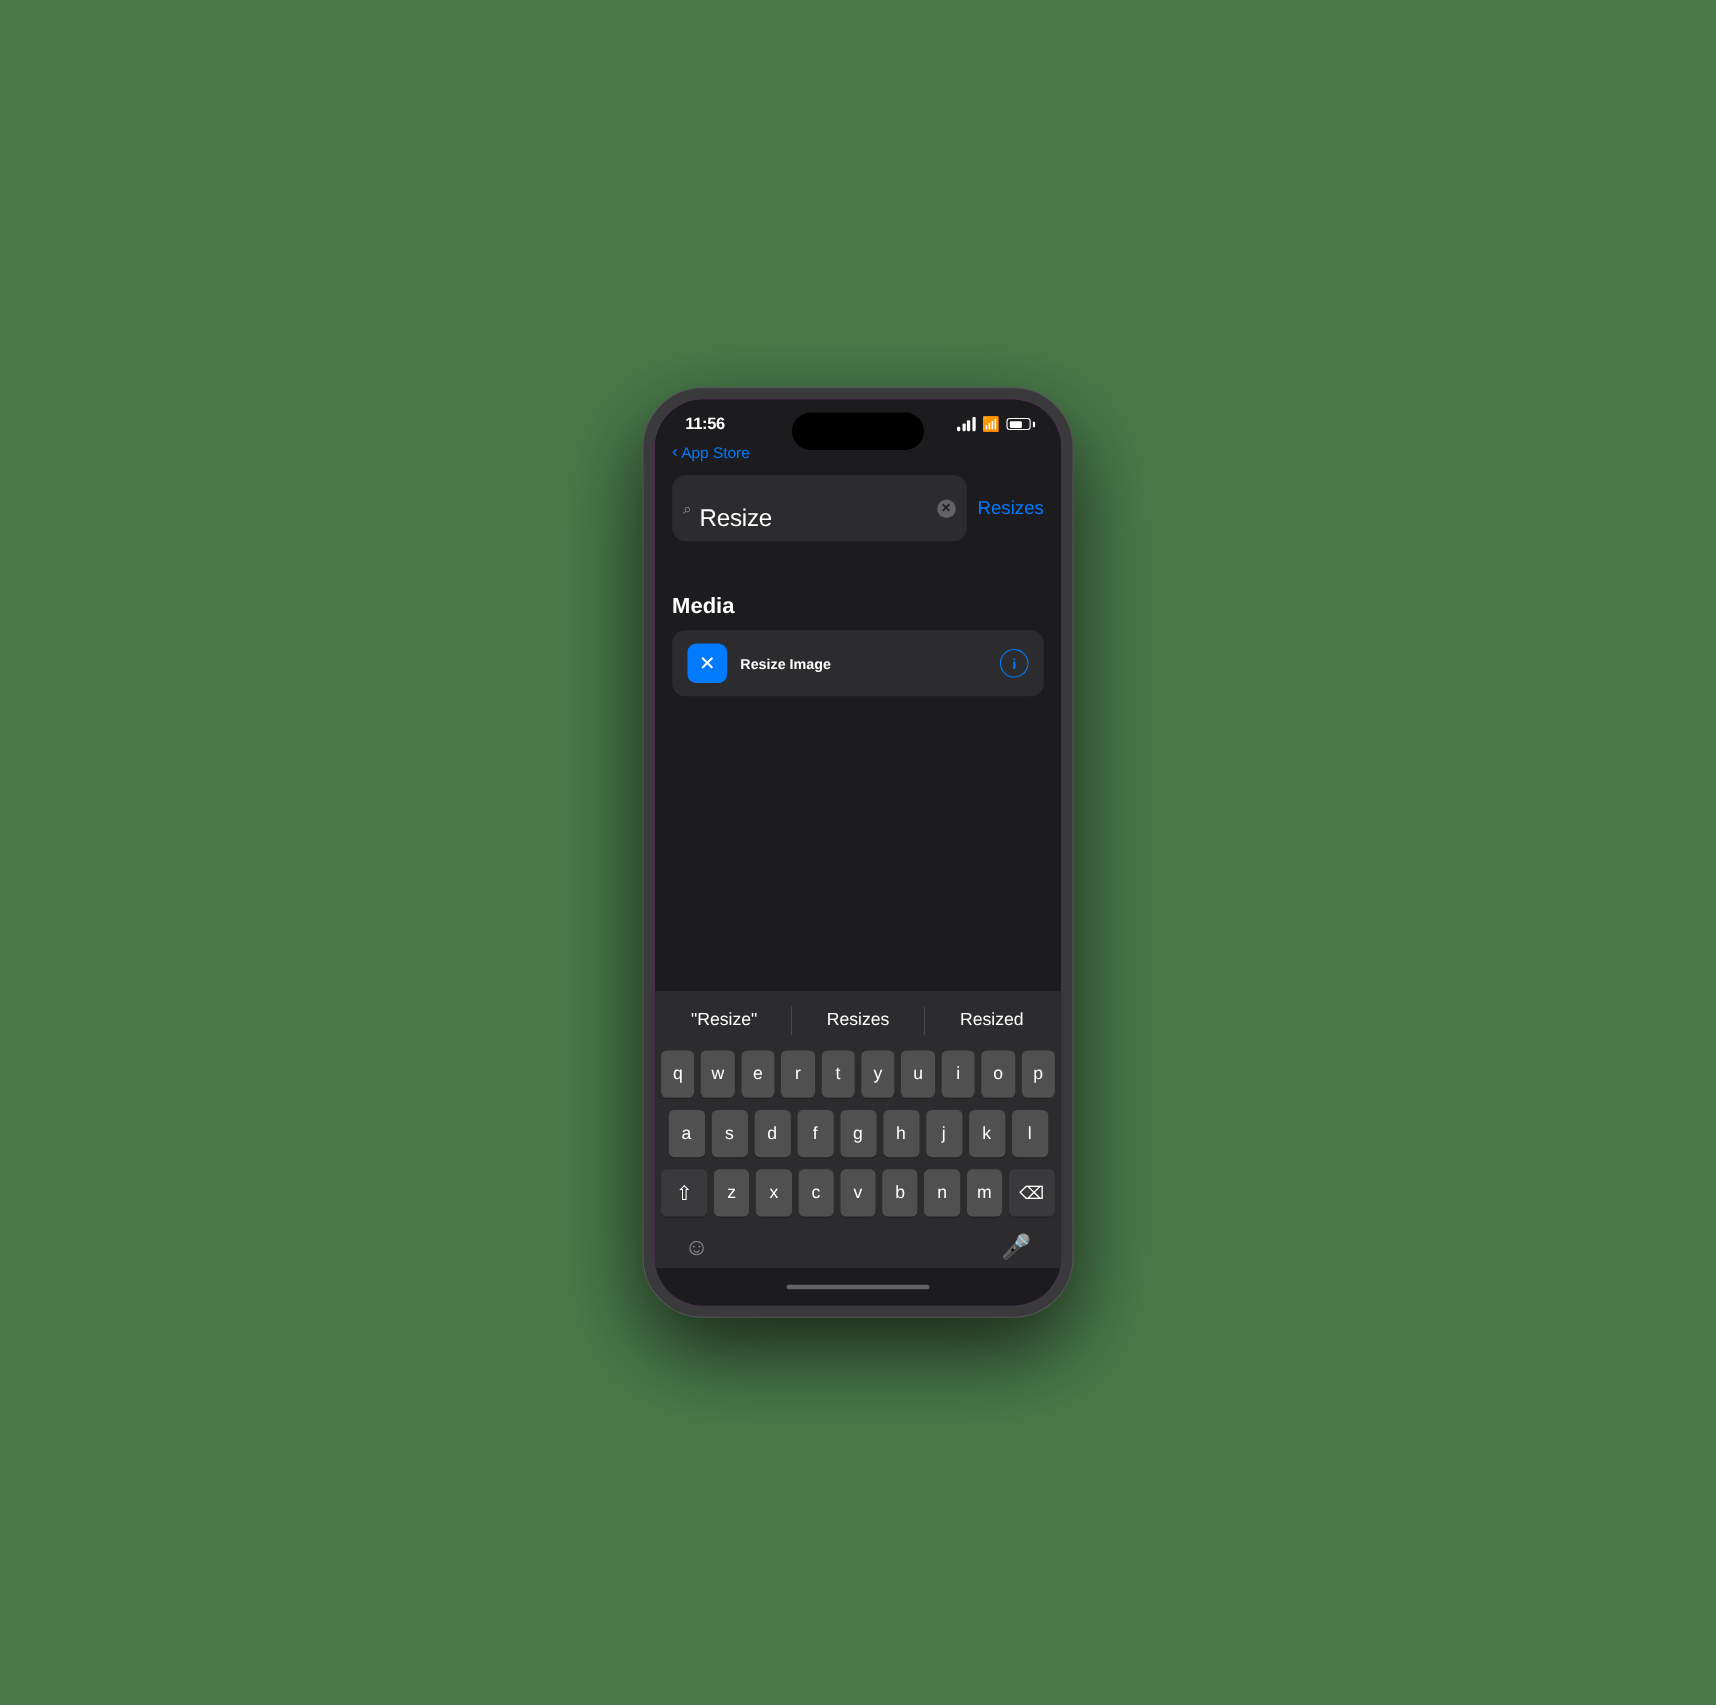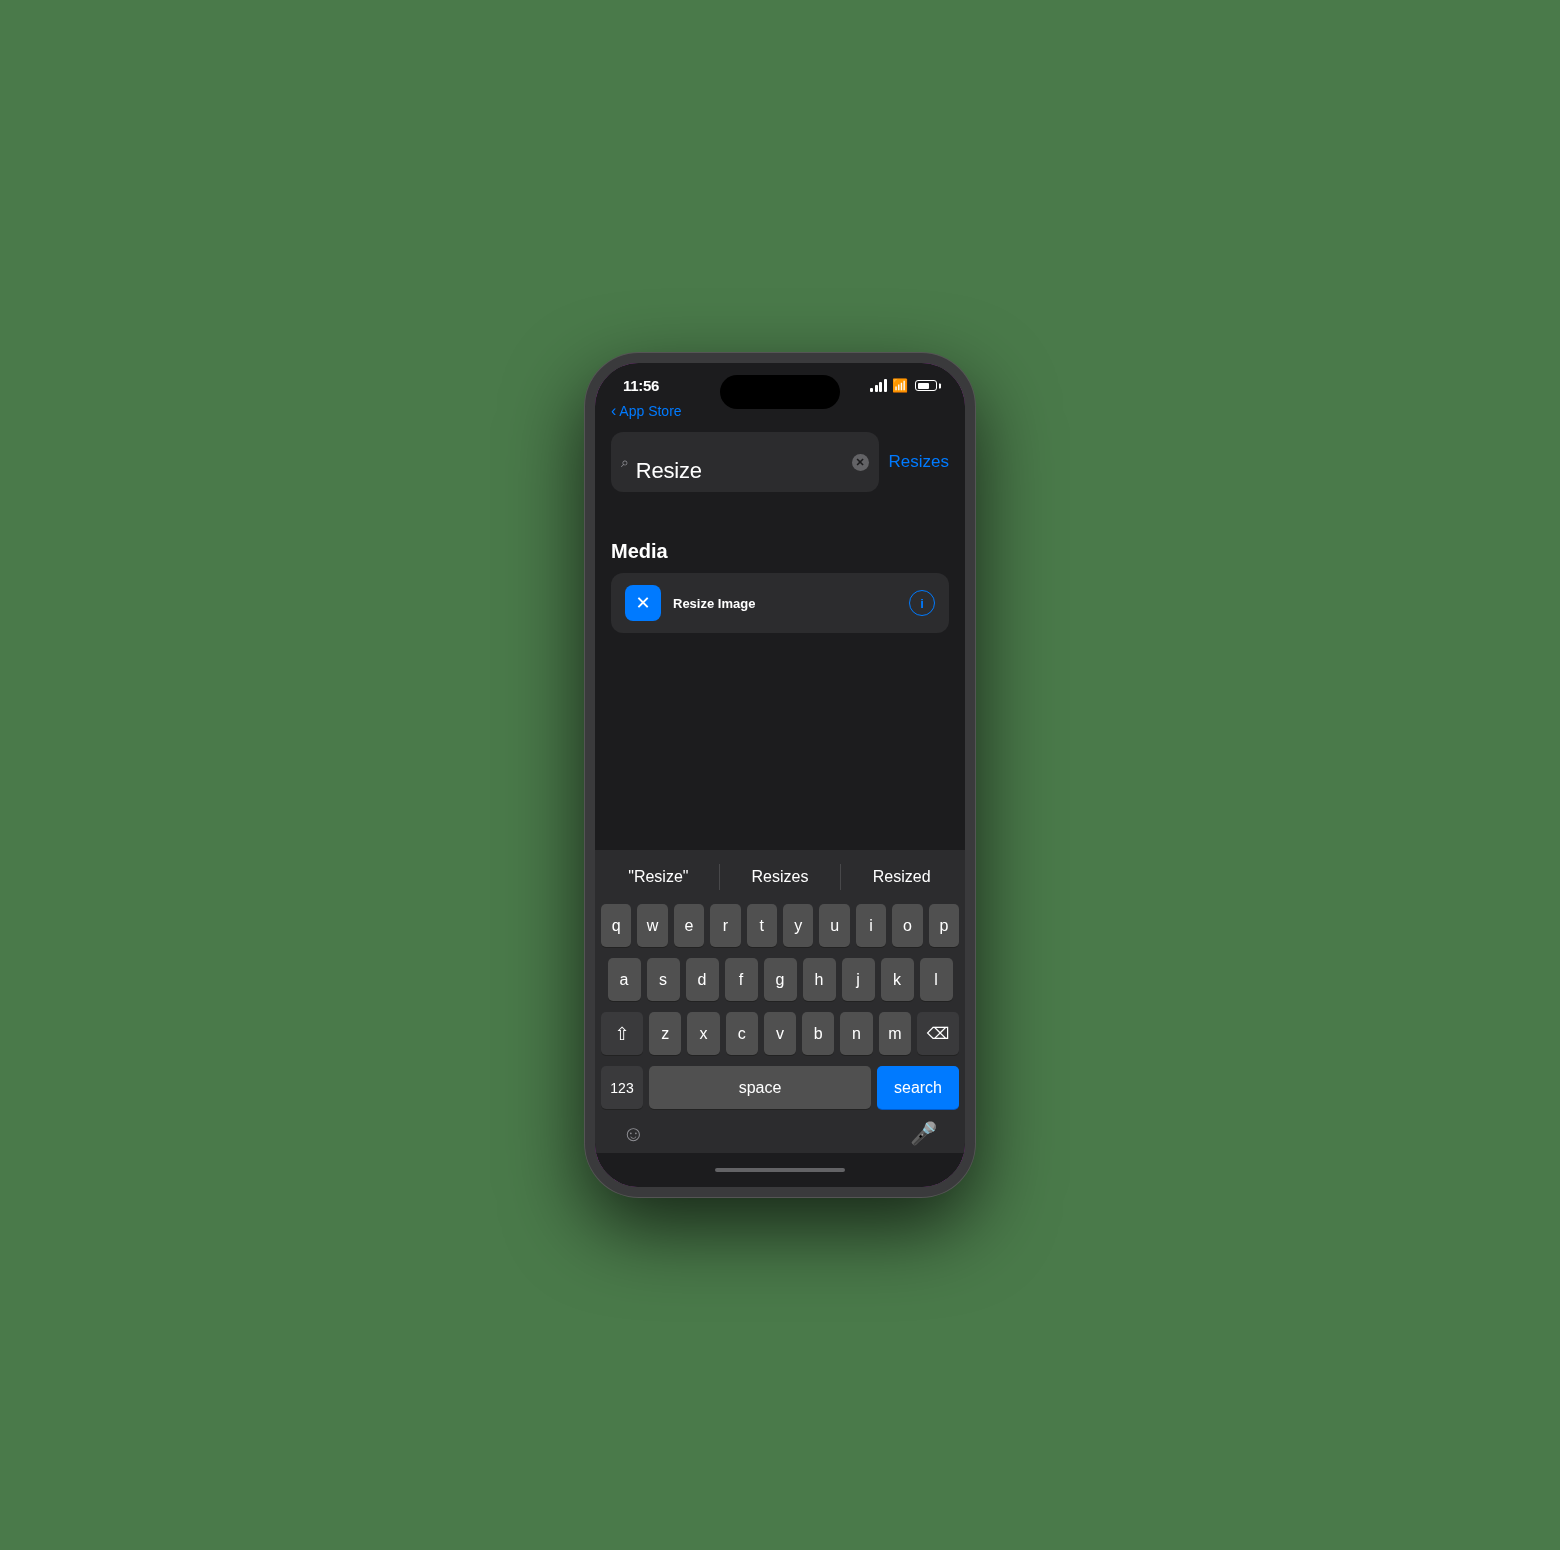--- a/index.html
+++ b/index.html
@@ -568,25 +568,20 @@
           <div class="key">x</div>
           <div class="key">c</div>
           <div class="key">v</div>
           <div class="key">b</div>
           <div class="key">n</div>
           <div class="key">m</div>
           <div class="key delete-key special">⌫</div>
         </div>
       </div>
 
-      <div class="bottom-row">
-        <div class="key-123">123</div>
-        <div class="key-space">space</div>
-        <div class="key-search">search</div>
-      </div>
 
       <div class="emoji-mic-row">
         <span class="emoji-btn">☺</span>
         <span class="mic-btn">🎤</span>
       </div>
 
     </div>
 
     <div class="home-indicator">
       <div class="home-bar"></div>

